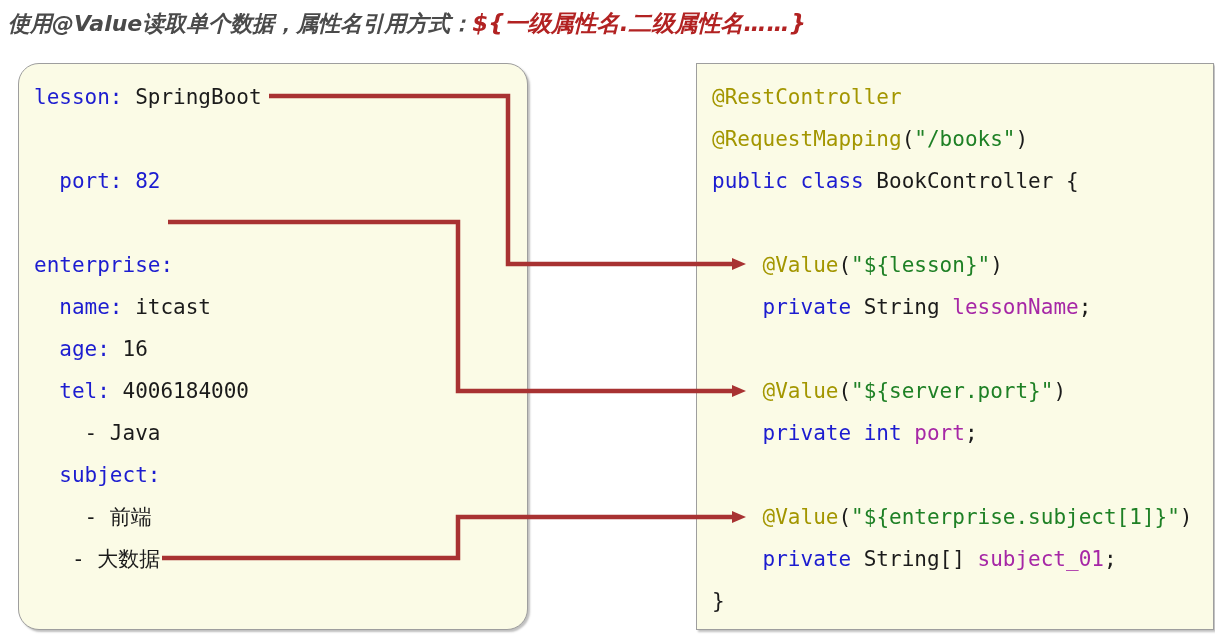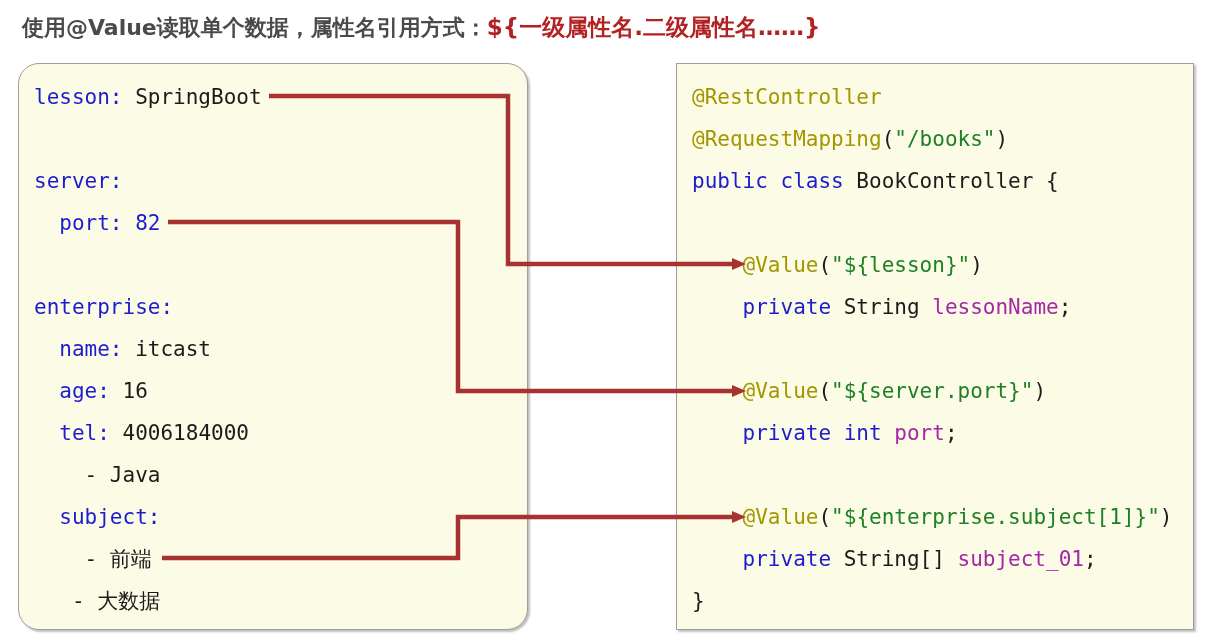--- a/index.html
+++ b/index.html
@@ -12,47 +12,48 @@
     font-family: "DejaVu Sans", sans-serif;
   }
   .stage {
     position: relative;
     width: 1215px;
     height: 636px;
     background: #ffffff;
   }
   .page-title {
     position: absolute;
-    left: 22px;
+    left: 8px;
     top: 4px;
     height: 40px;
-    line-height: 47px;
+    line-height: 38px;
     font-size: 22px;
     font-weight: 600;
     color: #4a4a4a;
     white-space: nowrap;
+    font-style: italic;
   }
   .page-title .hl {
     color: #b22222;
     font-weight: 700;
     font-size: 23px;
   }
   .panel {
     position: absolute;
     top: 63px;
     height: 567px;
     background: #fbfbe6;
     border: 1px solid #9e9e9e;
     box-shadow: 2px 2px 2px rgba(0,0,0,0.25);
     box-sizing: border-box;
     padding: 12px 0 0 15px;
     overflow: hidden;
   }
   .panel-yaml { left: 18px;  width: 510px; border-radius: 21px; }
-  .panel-java { left: 676px; width: 518px; }
+  .panel-java { left: 696px; width: 518px; }
   .code-line {
     height: 42px;
     line-height: 42px;
     font-family: "DejaVu Sans Mono", monospace;
     font-size: 21px;
     white-space: pre;
     color: #1b1b1b;
   }
   .tok { white-space: pre; }
   .tok-key, .tok-kw { color: #1c1cd0; }
@@ -78,21 +79,20 @@
 </head>
 <body>
 
 <div class="stage">
 
   <div class="page-title"><span>使用@Value读取单个数据，属性名引用方式：</span><span class="hl">${一级属性名.二级属性名……}</span></div>
 
   <div class="panel panel-yaml">
       <div class="code-line"><span class="tok tok-key">lesson:</span><span class="tok tok-val"> SpringBoot</span></div>
       <div class="code-line">&nbsp;</div>
-      <div class="code-line"><span class="tok tok-key">server:</span></div>
       <div class="code-line"><span class="tok tok-key">  port: 82</span></div>
       <div class="code-line">&nbsp;</div>
       <div class="code-line"><span class="tok tok-key">enterprise:</span></div>
       <div class="code-line"><span class="tok tok-val">  </span><span class="tok tok-key">name:</span><span class="tok tok-val"> itcast</span></div>
       <div class="code-line"><span class="tok tok-val">  </span><span class="tok tok-key">age:</span><span class="tok tok-val"> 16</span></div>
       <div class="code-line"><span class="tok tok-val">  </span><span class="tok tok-key">tel:</span><span class="tok tok-val"> 4006184000</span></div>
       <div class="code-line"><span class="tok tok-val">    - Java</span></div>
       <div class="code-line"><span class="tok tok-val">  </span><span class="tok tok-key">subject:</span></div>
       <div class="code-line"><span class="tok tok-val">    - 前端</span></div>
       <div class="code-line"><span class="tok tok-val">   - 大数据</span></div>

